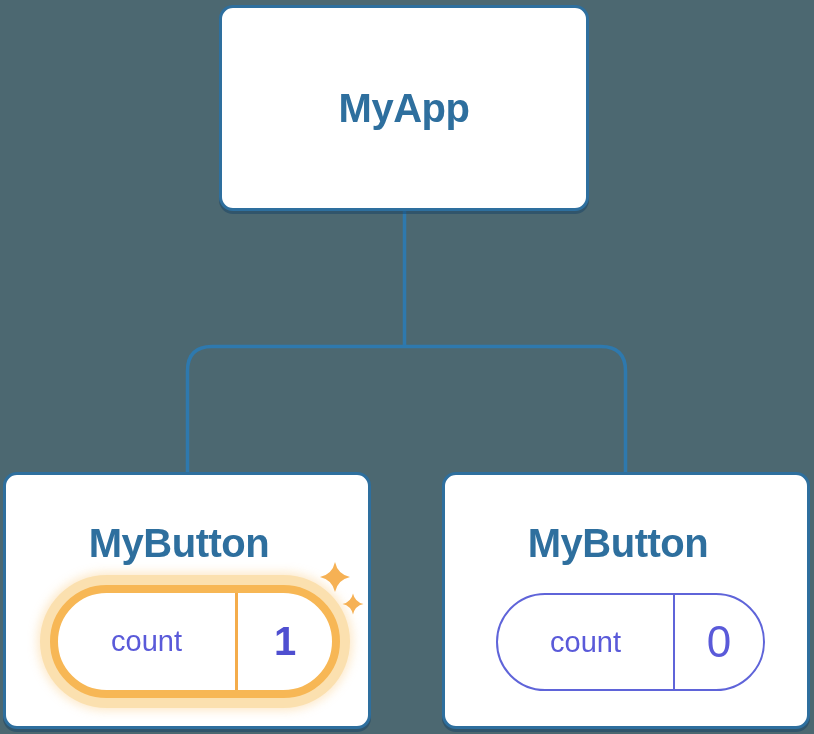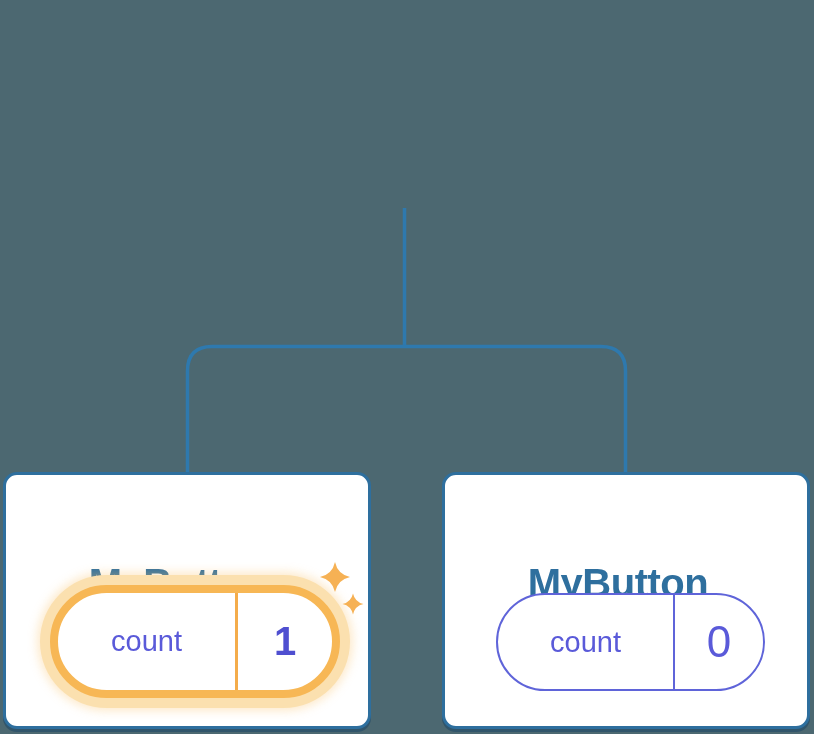--- a/index.html
+++ b/index.html
@@ -45,21 +45,20 @@
     font-size:40px;
     font-weight:700;
     letter-spacing:-0.5px;
     text-align:center;
   }
   .child-title{
     position:absolute;
     left:0;right:16px;
     top:44px;
     line-height:48px;
-    margin-top:40px;
   }
 
   .pill{
     position:absolute;
     display:flex;
     align-items:stretch;
     background:#fff;
     border-radius:999px;
     overflow:hidden;
   }
@@ -100,20 +99,23 @@
 </head>
 <body>
 
 <div class="stage">
 
   <svg class="connector-svg" width="814" height="734" viewBox="0 0 814 734">
     <path d="M404.5 208 V348" fill="none" stroke="var(--connector)" stroke-width="3.5"></path>
     <path d="M187.5 474 V371 Q187.5 346.5 212 346.5 H601 Q625.5 346.5 625.5 371 V474" fill="none" stroke="var(--connector)" stroke-width="3.5"></path>
   </svg>
 
+  <div class="card card-root">
+    <div class="node-title">MyApp</div>
+  </div>
 
   <div class="card card-child-left">
     <div class="node-title child-title">MyButton</div>
 
     <div class="pill pill-highlight">
       <div class="pill-cell pill-label">count</div>
       <div class="pill-divider"></div>
       <div class="pill-cell pill-value">1</div>
     </div>
 

